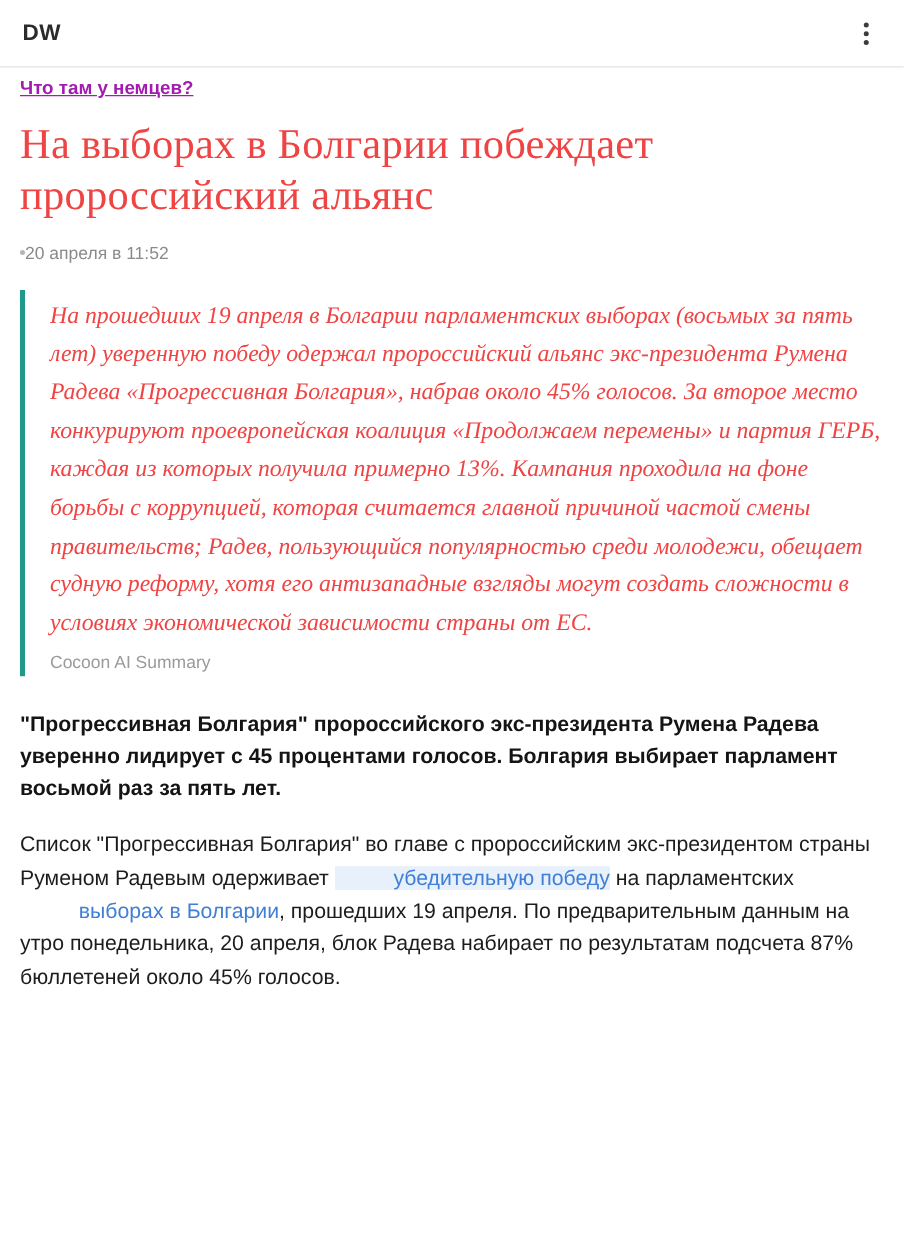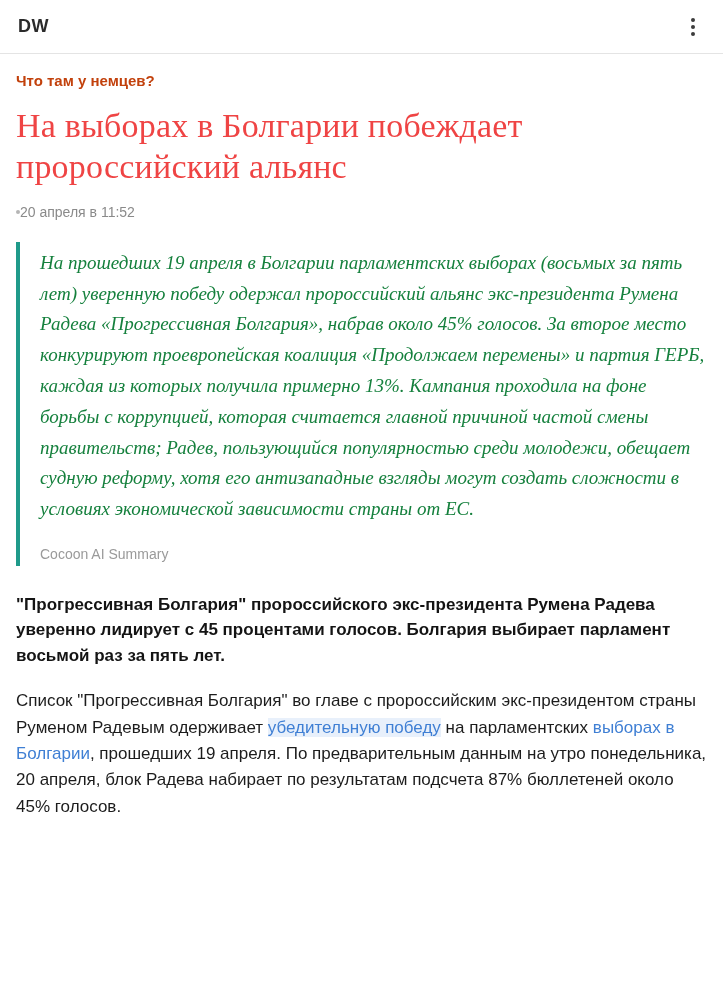--- a/index.html
+++ b/index.html
@@ -53,24 +53,25 @@
     height: 4px;
     border-radius: 50%;
     background: #3c3c3c;
   }
   
   .content {
     padding: 0 16px;
     box-sizing: border-box;
   }
   .kicker {
-    margin-top: 18px;
+    margin-top: 8px;
     font-size: 15px;
     font-weight: bold;
-    color: #c2410c;
+    color: #a21caf;
+    text-decoration: underline;
   }
   h1.headline {
     margin: 16px 0 0 0;
     font-family: "Liberation Serif", serif;
     font-weight: normal;
     font-size: 34px;
     line-height: 1.22;
     color: #ef4444;
     letter-spacing: 0.2px;
   }
@@ -94,24 +95,24 @@
     margin-top: 22px;
     border-left: 4px solid #1f9a8a;
     padding: 6px 0 4px 20px;
   }
   .summary p {
     margin: 0;
     font-family: "Liberation Serif", serif;
     font-style: italic;
     font-size: 19px;
     line-height: 1.62;
-    color: #15803d;
+    color: #ef4444;
   }
   .summary .credit {
-    margin-top: 21px;
+    margin-top: 6px;
     font-family: "Liberation Sans", sans-serif;
     font-style: normal;
     font-size: 14px;
     color: #9a9a9a;
   }
   
   .lede {
     margin-top: 26px;
     font-size: 17px;
     font-weight: bold;
@@ -120,20 +121,21 @@
   }
   .para {
     margin-top: 20px;
     font-size: 17px;
     line-height: 1.55;
     color: #1c1c1c;
   }
   a.inline-link {
     color: #3f7fd4;
     text-decoration: none;
+    padding-left: 47px;
   }
   a.inline-link.hl {
     background: #e8f0fb;
   }
 </style>
 </head>
 <body>
 
 <div class="app">
 

